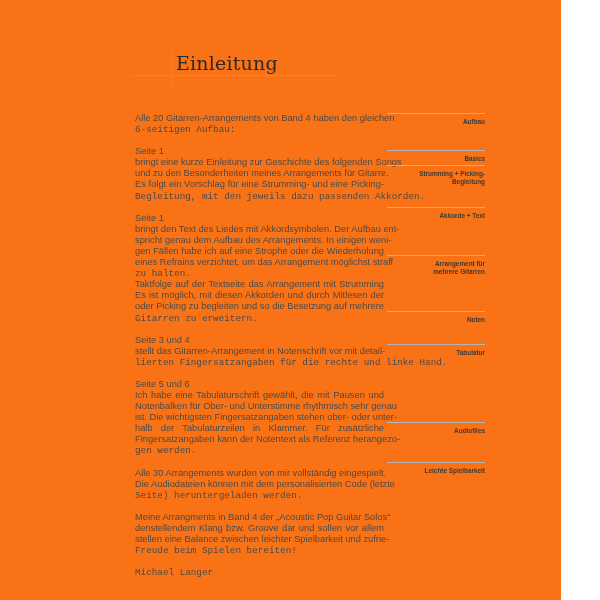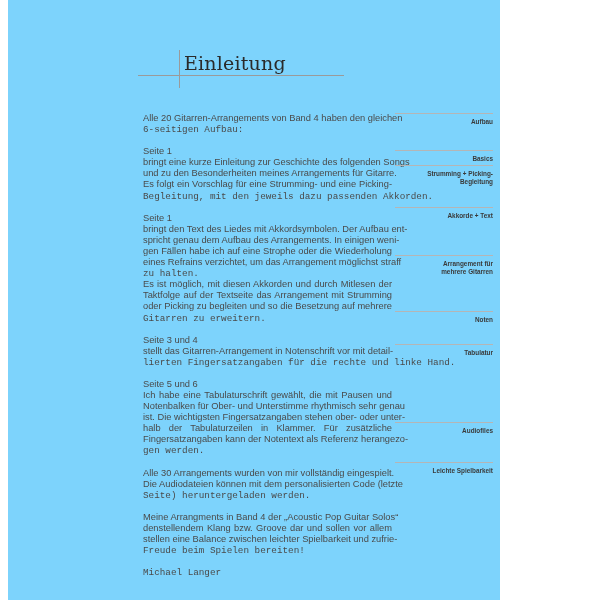--- a/index.html
+++ b/index.html
@@ -1,17 +1,17 @@
 <!DOCTYPE html>
 <html><head>
   <meta charset="utf-8">
   <style>
     html, body { margin: 0; padding: 0; background: #ffffff; }
     body { width: 600px; height: 600px; position: relative; overflow: hidden; }
-    .page { position: absolute; left: 8px; top: 0; width: 492px; height: 600px; background: #7dd3fc; }
+    .page { position: absolute; left: 0; top: 0; width: 561px; height: 600px; background: #f97316; }
 
     .title-hline { position: absolute; left: 130px; top: 75px; width: 206px; height: 1px; background: #9a9a9a; }
     .title-vline { position: absolute; left: 171px; top: 50px; width: 1px; height: 38px; background: #9a9a9a; }
     .title { position: absolute; left: 176px; top: 52px; font-family: "DejaVu Serif", serif; font-size: 19px; color: #2a2a2a; letter-spacing: 0.2px; }
 
     .body { position: absolute; left: 135px; top: 113px; width: 249px; font-family: "Liberation Sans", sans-serif; font-size: 9.3px; line-height: 11.1px; color: #4a4a4a; }
     .para { margin: 0 0 11px 0; text-align: justify; }
     .para .line { display: block; text-align: justify; text-align-last: justify; white-space: nowrap; }
     .para .line.last { text-align-last: left; font-family: Liberation Mono, monospace; }
     .heading { display: block; }
@@ -40,22 +40,22 @@
         <span class="line">Es folgt ein Vorschlag für eine Strumming- und eine Picking-</span>
         <span class="line last">Begleitung, mit den jeweils dazu passenden Akkorden.</span>
       </div>
       <div class="para">
         <span class="heading">Seite 1</span>
         <span class="line">bringt den Text des Liedes mit Akkordsymbolen. Der Aufbau ent-</span>
         <span class="line">spricht genau dem Aufbau des Arrangements. In einigen weni-</span>
         <span class="line">gen Fällen habe ich auf eine Strophe oder die Wiederholung</span>
         <span class="line">eines Refrains verzichtet, um das Arrangement möglichst straff</span>
         <span class="line last">zu halten.</span>
+        <span class="line">Taktfolge auf der Textseite das Arrangement mit Strumming</span>
         <span class="line">Es ist möglich, mit diesen Akkorden und durch Mitlesen der</span>
-        <span class="line">Taktfolge auf der Textseite das Arrangement mit Strumming</span>
         <span class="line">oder Picking zu begleiten und so die Besetzung auf mehrere</span>
         <span class="line last">Gitarren zu erweitern.</span>
       </div>
       <div class="para">
         <span class="heading">Seite 3 und 4</span>
         <span class="line">stellt das Gitarren-Arrangement in Notenschrift vor mit detail-</span>
         <span class="line last">lierten Fingersatzangaben für die rechte und linke Hand.</span>
       </div>
       <div class="para">
         <span class="heading">Seite 5 und 6</span>

